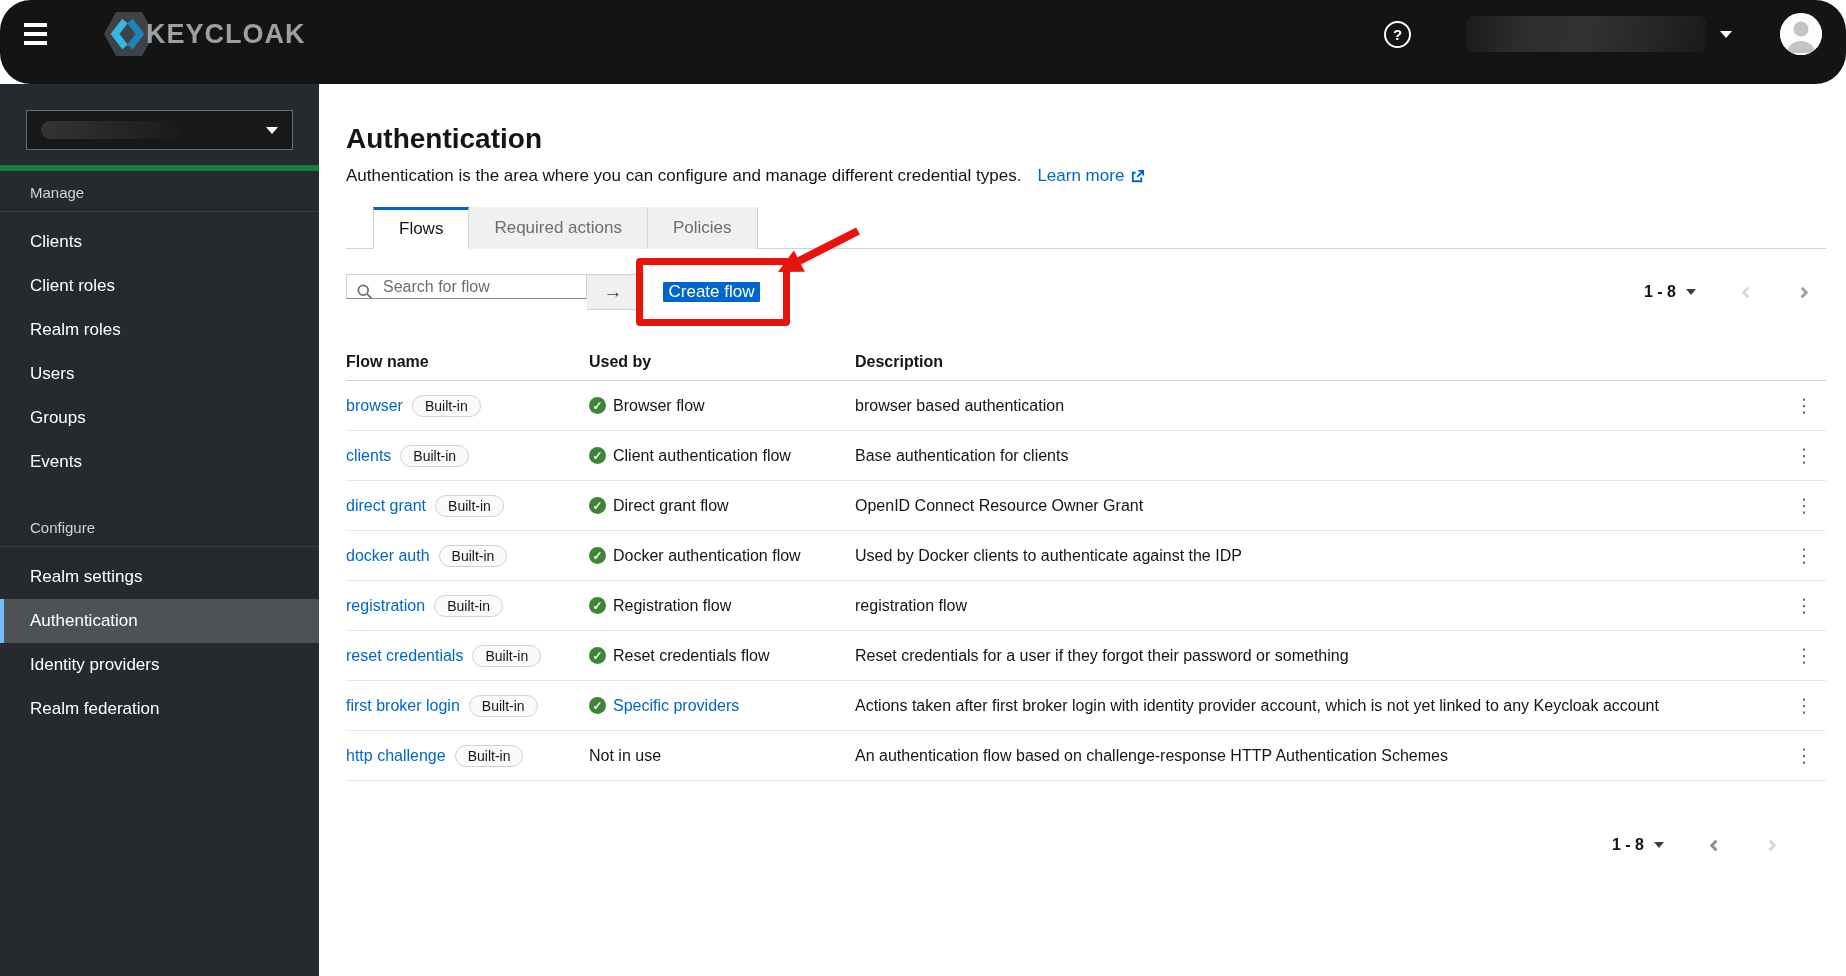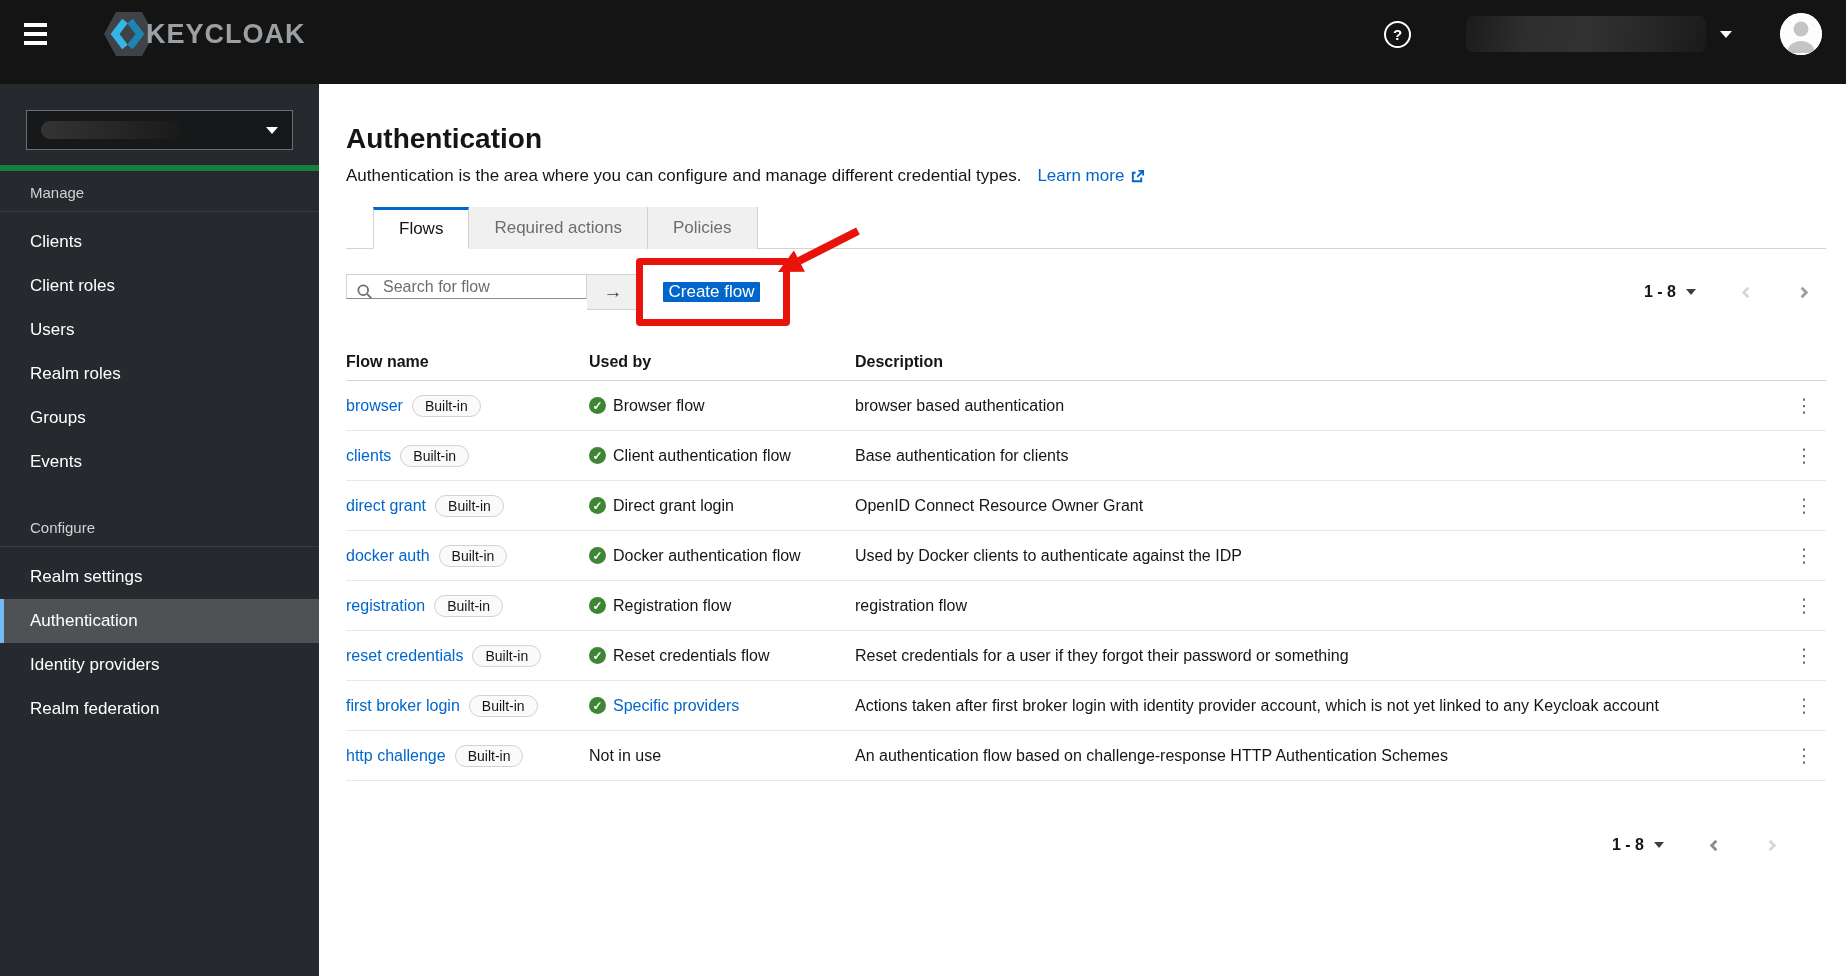--- a/index.html
+++ b/index.html
@@ -5,21 +5,21 @@
   :root{
     --accent:#0066cc; --link:#0066cc; --red:#e8130b; --green:#3e8635;
     --masthead:#141414; --sidebar:#26292d; --nav-active:#4f5255; --nav-active-border:#73bcf7;
     --text:#151515; --muted:#6a6e73; --border:#d2d2d2; --row-border:#e7e8ea;
   }
   *{box-sizing:border-box;margin:0;padding:0;font-family:"Liberation Sans",sans-serif;}
   body{background:#fff;}
   .screen{position:relative;width:1846px;height:976px;overflow:hidden;background:#fff;}
 
   
-  .masthead{position:absolute;top:0;left:0;right:0;height:84px;background:var(--masthead);display:flex;align-items:center;padding:0 24px 16px 20px;z-index:5;}
+  .masthead{position:absolute;top:0;left:0;right:0;height:84px;background:var(--masthead);display:flex;align-items:center;padding:0 24px 16px 20px;z-index:5;border-radius:31px;}
   .hamburger{width:44px;height:44px;background:none;border:none;display:flex;flex-direction:column;justify-content:center;gap:5px;cursor:pointer;margin-left:4px;}
   .hamburger span{display:block;width:23px;height:4px;background:#fff;}
   .brand{display:flex;align-items:center;margin-left:34px;}
   .brand-text{color:#9aa0a4;font-size:27px;font-weight:700;letter-spacing:1px;margin-left:-8px;}
   .mast-right{margin-left:auto;display:flex;align-items:center;}
   .help-btn{width:27px;height:27px;border-radius:50%;border:2px solid #fff;background:none;color:#fff;font-size:15px;font-weight:700;display:flex;align-items:center;justify-content:center;cursor:pointer;}
   .user-pill{width:240px;height:36px;border-radius:7px;margin-left:55px;background:linear-gradient(100deg,#1b1b1b,#2e2e2e 25%,#323232 50%,#262626 78%,#1a1a1a);}
   .caret-down{width:0;height:0;border-left:6px solid transparent;border-right:6px solid transparent;border-top:7px solid #fff;display:inline-block;}
   .user-caret{margin-left:14px;background:none;border:none;cursor:pointer;display:flex;align-items:center;}
   .avatar{width:42px;height:42px;border-radius:50%;background:#fdfdfd;overflow:hidden;margin-left:48px;cursor:pointer;border:none;display:block;}
@@ -141,25 +141,25 @@
     <ul class="nav-list">
   <li class="nav-item">
     <span class="nav-item-label">Clients</span>
   </li>
 
   <li class="nav-item">
     <span class="nav-item-label">Client roles</span>
   </li>
 
   <li class="nav-item">
+    <span class="nav-item-label">Realm roles</span>
+  </li>
+
+  <li class="nav-item">
     <span class="nav-item-label">Users</span>
-  </li>
-
-  <li class="nav-item">
-    <span class="nav-item-label">Realm roles</span>
   </li>
 
   <li class="nav-item">
     <span class="nav-item-label">Groups</span>
   </li>
 
 
   <li class="nav-item">
     <span class="nav-item-label">Events</span>
   </li>
@@ -276,21 +276,21 @@
       <button class="kebab">⋮</button>
     </div>
   </div>
 
   <div class="t-row">
     <div class="cell name-cell">
       <a class="flow-link">direct grant</a><span class="badge">Built-in</span>
     </div>
     <div class="cell used-cell">
       <span class="check">✓</span>
-      <span class="used-text">Direct grant login</span>
+      <span class="used-text">Direct grant flow</span>
     </div>
     <div class="cell desc-cell">OpenID Connect Resource Owner Grant</div>
     <div class="cell kebab-cell">
       <button class="kebab">⋮</button>
     </div>
   </div>
 
   <div class="t-row">
     <div class="cell name-cell">
       <a class="flow-link">docker auth</a><span class="badge">Built-in</span>

